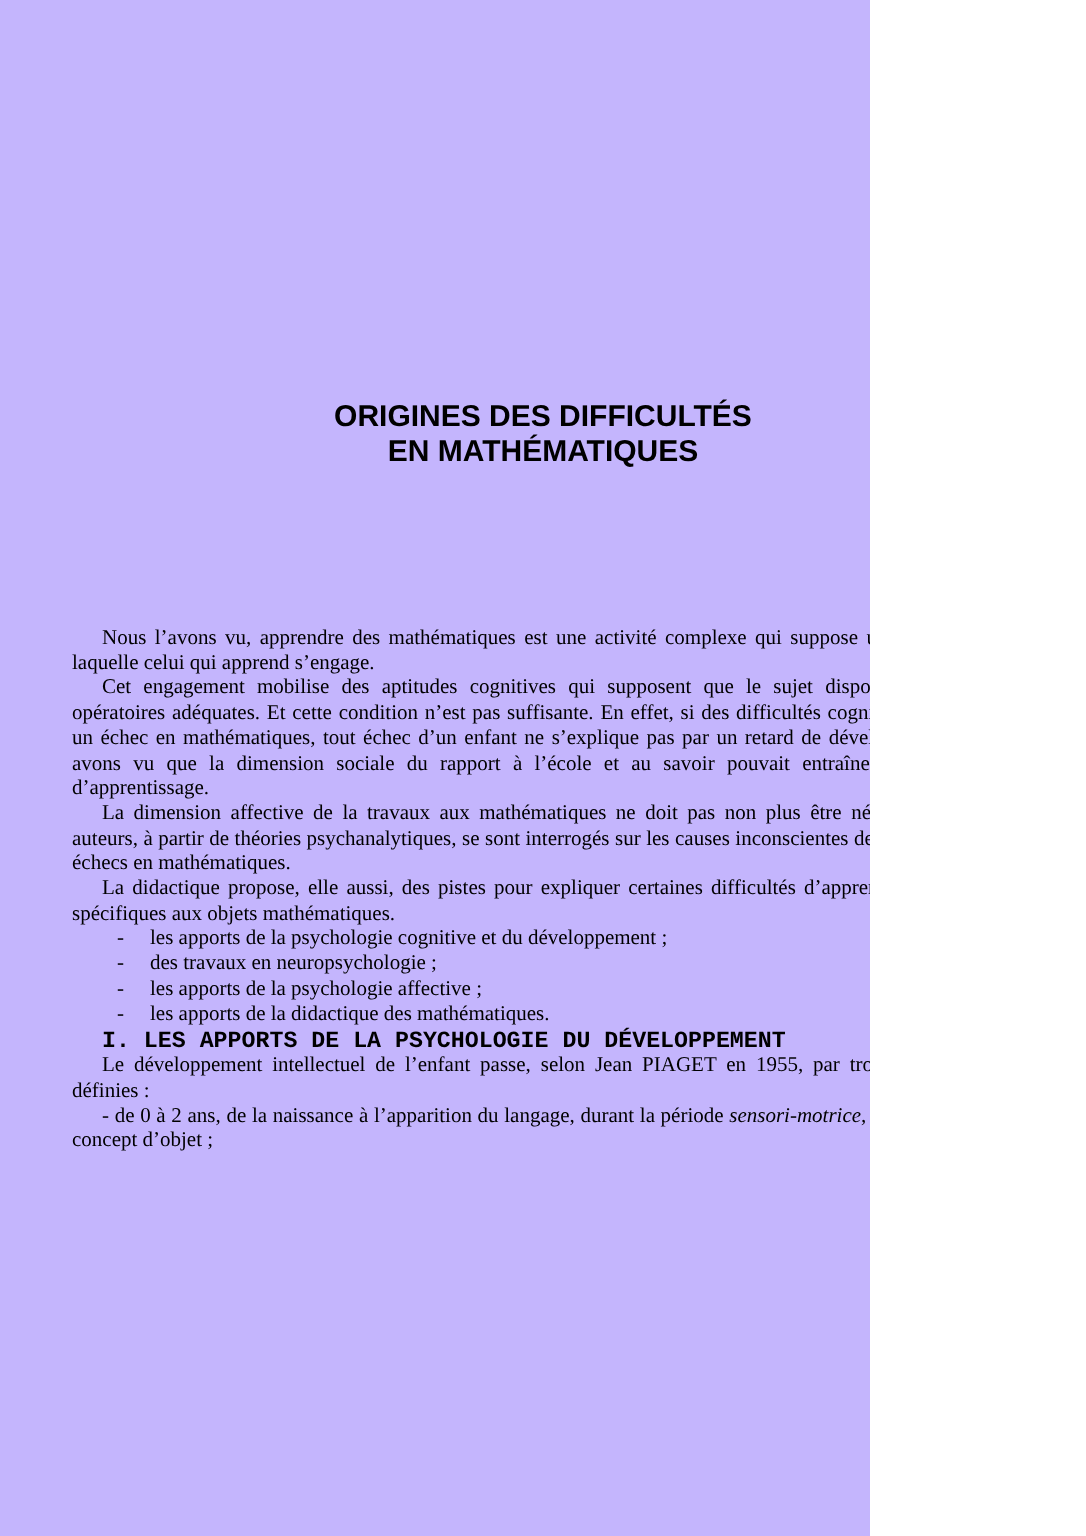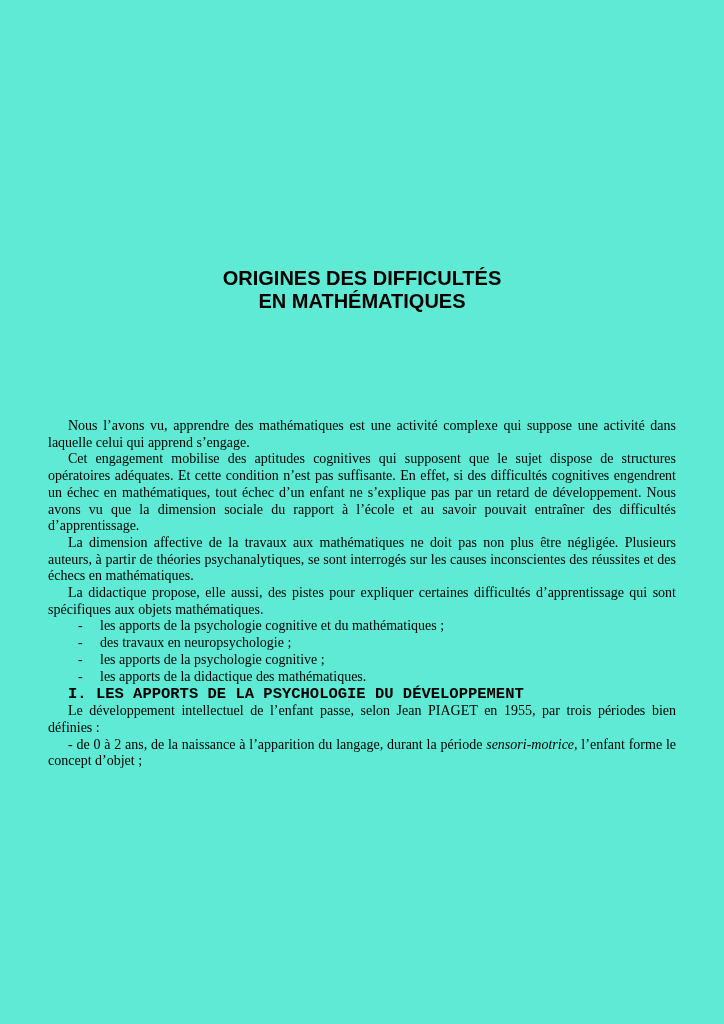--- a/index.html
+++ b/index.html
@@ -2,23 +2,23 @@
 <html lang="fr"><head>
 <meta charset="utf-8">
 <style>
   html, body {
     margin: 0;
     padding: 0;
     background: #ffffff;
   }
   .page {
     position: relative;
-    width: 724px;
+    width: 580px;
     height: 1024px;
-    background: #5eead4;
+    background: #c4b5fd;
     color: #000000;
     overflow: hidden;
   }
   .doc-title {
     position: absolute;
     top: 267px;
     left: 0;
     width: 724px;
     text-align: center;
     font-family: "Liberation Sans", "DejaVu Sans", sans-serif;
@@ -92,29 +92,29 @@
 
     <p>Nous l’avons vu, apprendre des mathématiques est une activité complexe qui suppose une activité dans laquelle celui qui apprend s’engage.</p>
     <p>Cet engagement mobilise des aptitudes cognitives qui supposent que le sujet dispose de structures opératoires adéquates. Et cette condition n’est pas suffisante. En effet, si des difficultés cognitives engendrent un échec en mathématiques, tout échec d’un enfant ne s’explique pas par un retard de développement. Nous avons vu que la dimension sociale du rapport à l’école et au savoir pouvait entraîner des difficultés d’apprentissage.</p>
     <p>La dimension affective de la travaux aux mathématiques ne doit pas non plus être négligée. Plusieurs auteurs, à partir de théories psychanalytiques, se sont interrogés sur les causes inconscientes des réussites et des échecs en mathématiques.</p>
     <p>La didactique propose, elle aussi, des pistes pour expliquer certaines difficultés d’apprentissage qui sont spécifiques aux objets mathématiques.</p>
 
 
     <div class="bullet-list">
       <div class="list-row">
         <span class="bullet">-</span>
-        <span>les apports de la psychologie cognitive et du mathématiques ;</span>
+        <span>les apports de la psychologie cognitive et du développement ;</span>
       </div>
       <div class="list-row">
         <span class="bullet">-</span>
         <span>des travaux en neuropsychologie ;</span>
       </div>
       <div class="list-row">
         <span class="bullet">-</span>
-        <span>les apports de la psychologie cognitive ;</span>
+        <span>les apports de la psychologie affective ;</span>
       </div>
       <div class="list-row">
         <span class="bullet">-</span>
         <span>les apports de la didactique des mathématiques.</span>
       </div>
     </div>
 
     <p class="section-heading">I. LES APPORTS DE LA PSYCHOLOGIE DU DÉVELOPPEMENT</p>
 
     <p>Le développement intellectuel de l’enfant passe, selon Jean PIAGET en 1955, par trois périodes bien définies :</p>

